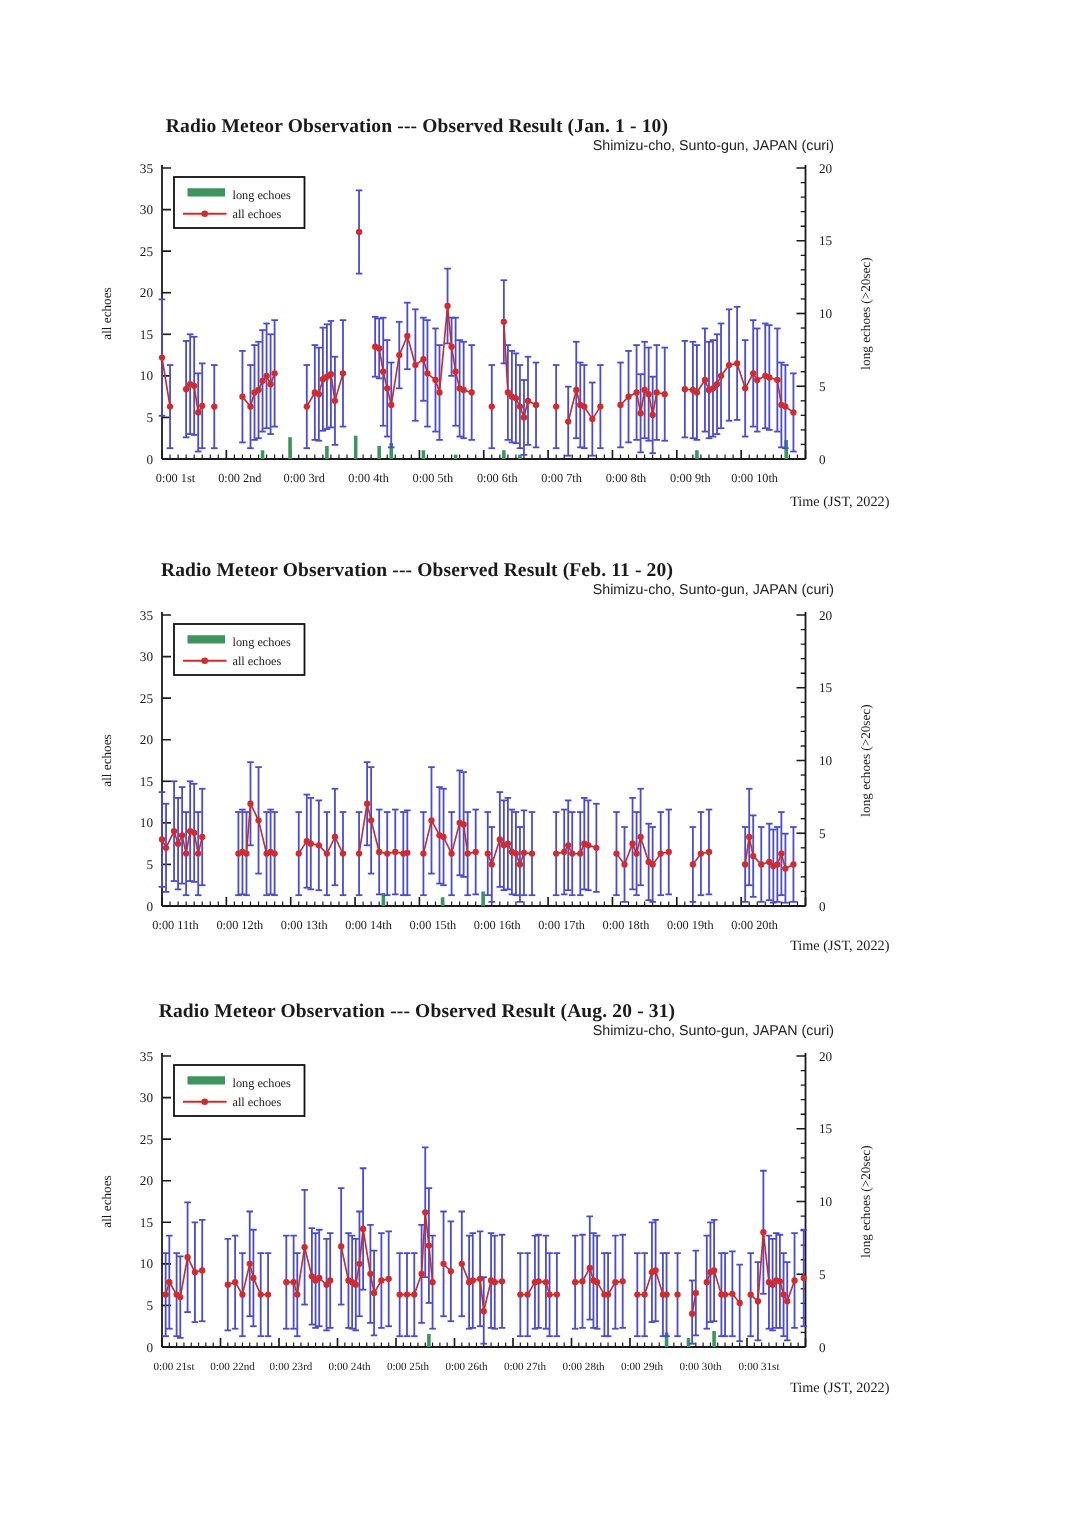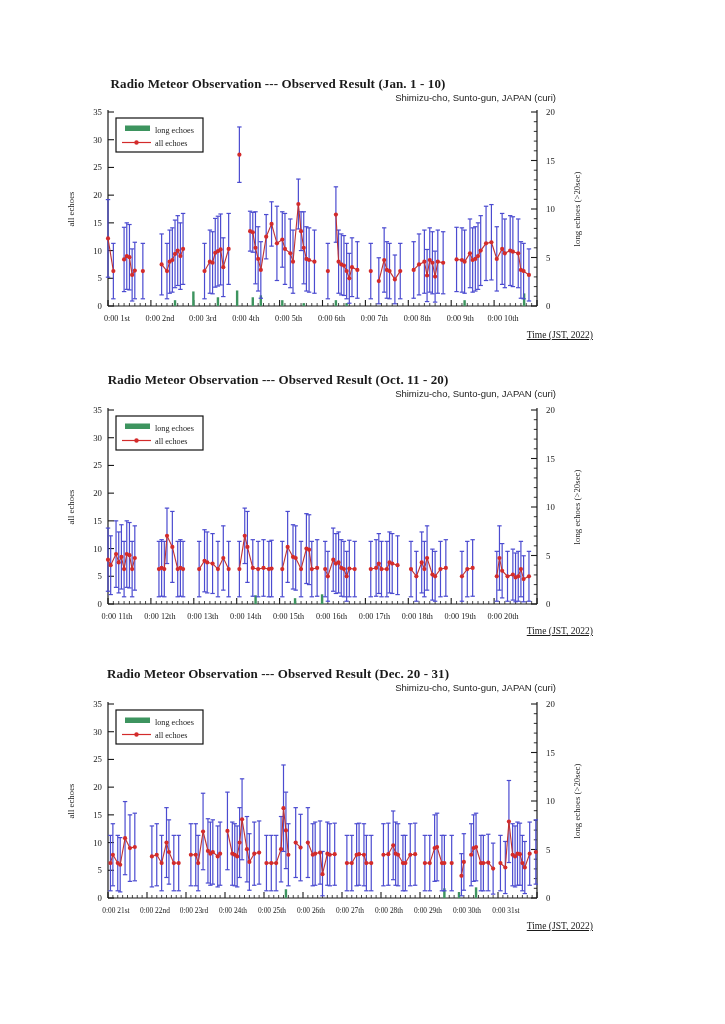--- a/index.html
+++ b/index.html
@@ -1,19 +1,19 @@
 <!DOCTYPE html>
 <html><head>
 <meta charset="utf-8">
 <style>
   html,body{margin:0;padding:0;background:#ffffff;}
   body{width:725px;height:1024px;position:relative;font-family:"Liberation Serif",serif;color:#1a1a1a;overflow:hidden;}
   .chart-title{position:absolute;left:0;width:556px;text-align:center;font-family:"Liberation Serif",serif;font-weight:bold;font-size:13px;letter-spacing:.1px;}
   .chart-subtitle{position:absolute;left:0;width:556px;text-align:right;font-family:"Liberation Sans",sans-serif;font-size:9.5px;color:#222;}
-  .time-label{position:absolute;right:132px;font-family:"Liberation Serif",serif;font-size:9.5px;text-decoration:underline;}
+  .time-label{position:absolute;right:132px;font-family:"Liberation Serif",serif;font-size:9.5px;}
   svg.plot{position:absolute;left:0;width:725px;height:232px;}
 </style>
 </head>
 <body>
 
 <div class="chart-title" style="top:76px">Radio Meteor Observation --- Observed Result (Jan. 1 - 10)</div>
 <div class="chart-subtitle" style="top:92px">Shimizu-cho, Sunto-gun, JAPAN (curi)</div>
 <svg class="plot" style="top:100px" viewBox="0 0 725 232">
     <g stroke="#1a1a1a" stroke-width="1.2">
       <line x1="108" y1="10" x2="108" y2="206"></line>
@@ -607,21 +607,21 @@
       <rect x="116" y="18" width="87" height="34" fill="#ffffff" stroke="#111111" stroke-width="1.2"></rect>
       <rect x="125" y="25.5" width="25" height="5.5" fill="#3d945f"></rect>
       <text x="155" y="32.5" font-size="8.2" text-anchor="start" fill="#1a1a1a" font-family="&quot;Liberation Serif&quot;,serif">long echoes</text>
       <line x1="122" y1="42.5" x2="151" y2="42.5" stroke="#d32b2b" stroke-width="1.2"></line>
       <circle cx="136.5" cy="42.5" r="2.2" fill="#d32b2b"></circle>
       <text x="155" y="45.5" font-size="8.2" text-anchor="start" fill="#1a1a1a" font-family="&quot;Liberation Serif&quot;,serif">all echoes</text>
     </g>
   </svg>
 <div class="time-label" style="top:330px">Time (JST, 2022)</div>
 
-<div class="chart-title" style="top:372px">Radio Meteor Observation --- Observed Result (Oct. 11 - 20)</div>
+<div class="chart-title" style="top:372px">Radio Meteor Observation --- Observed Result (Feb. 11 - 20)</div>
 <div class="chart-subtitle" style="top:388px">Shimizu-cho, Sunto-gun, JAPAN (curi)</div>
 <svg class="plot" style="top:398px" viewBox="0 0 725 232">
     <g stroke="#1a1a1a" stroke-width="1.2">
       <line x1="108" y1="10" x2="108" y2="206"></line>
       <line x1="537" y1="10" x2="537" y2="206"></line>
       <line x1="108" y1="206" x2="537" y2="206"></line>
     </g>
     <g>
       <line x1="108" y1="206" x2="114" y2="206" stroke="#1a1a1a" stroke-width="1.1"></line>
       <text x="102" y="209" font-size="8.8" text-anchor="end" fill="#1a1a1a" font-family="&quot;Liberation Serif&quot;,serif">0</text>
@@ -1178,21 +1178,21 @@
       <rect x="116" y="18" width="87" height="34" fill="#ffffff" stroke="#111111" stroke-width="1.2"></rect>
       <rect x="125" y="25.5" width="25" height="5.5" fill="#3d945f"></rect>
       <text x="155" y="32.5" font-size="8.2" text-anchor="start" fill="#1a1a1a" font-family="&quot;Liberation Serif&quot;,serif">long echoes</text>
       <line x1="122" y1="42.5" x2="151" y2="42.5" stroke="#d32b2b" stroke-width="1.2"></line>
       <circle cx="136.5" cy="42.5" r="2.2" fill="#d32b2b"></circle>
       <text x="155" y="45.5" font-size="8.2" text-anchor="start" fill="#1a1a1a" font-family="&quot;Liberation Serif&quot;,serif">all echoes</text>
     </g>
   </svg>
 <div class="time-label" style="top:626px">Time (JST, 2022)</div>
 
-<div class="chart-title" style="top:666px">Radio Meteor Observation --- Observed Result (Dec. 20 - 31)</div>
+<div class="chart-title" style="top:666px">Radio Meteor Observation --- Observed Result (Aug. 20 - 31)</div>
 <div class="chart-subtitle" style="top:682px">Shimizu-cho, Sunto-gun, JAPAN (curi)</div>
 <svg class="plot" style="top:692px" viewBox="0 0 725 232">
     <g stroke="#1a1a1a" stroke-width="1.2">
       <line x1="108" y1="10" x2="108" y2="206"></line>
       <line x1="537" y1="10" x2="537" y2="206"></line>
       <line x1="108" y1="206" x2="537" y2="206"></line>
     </g>
     <g>
       <line x1="108" y1="206" x2="114" y2="206" stroke="#1a1a1a" stroke-width="1.1"></line>
       <text x="102" y="209" font-size="8.8" text-anchor="end" fill="#1a1a1a" font-family="&quot;Liberation Serif&quot;,serif">0</text>

